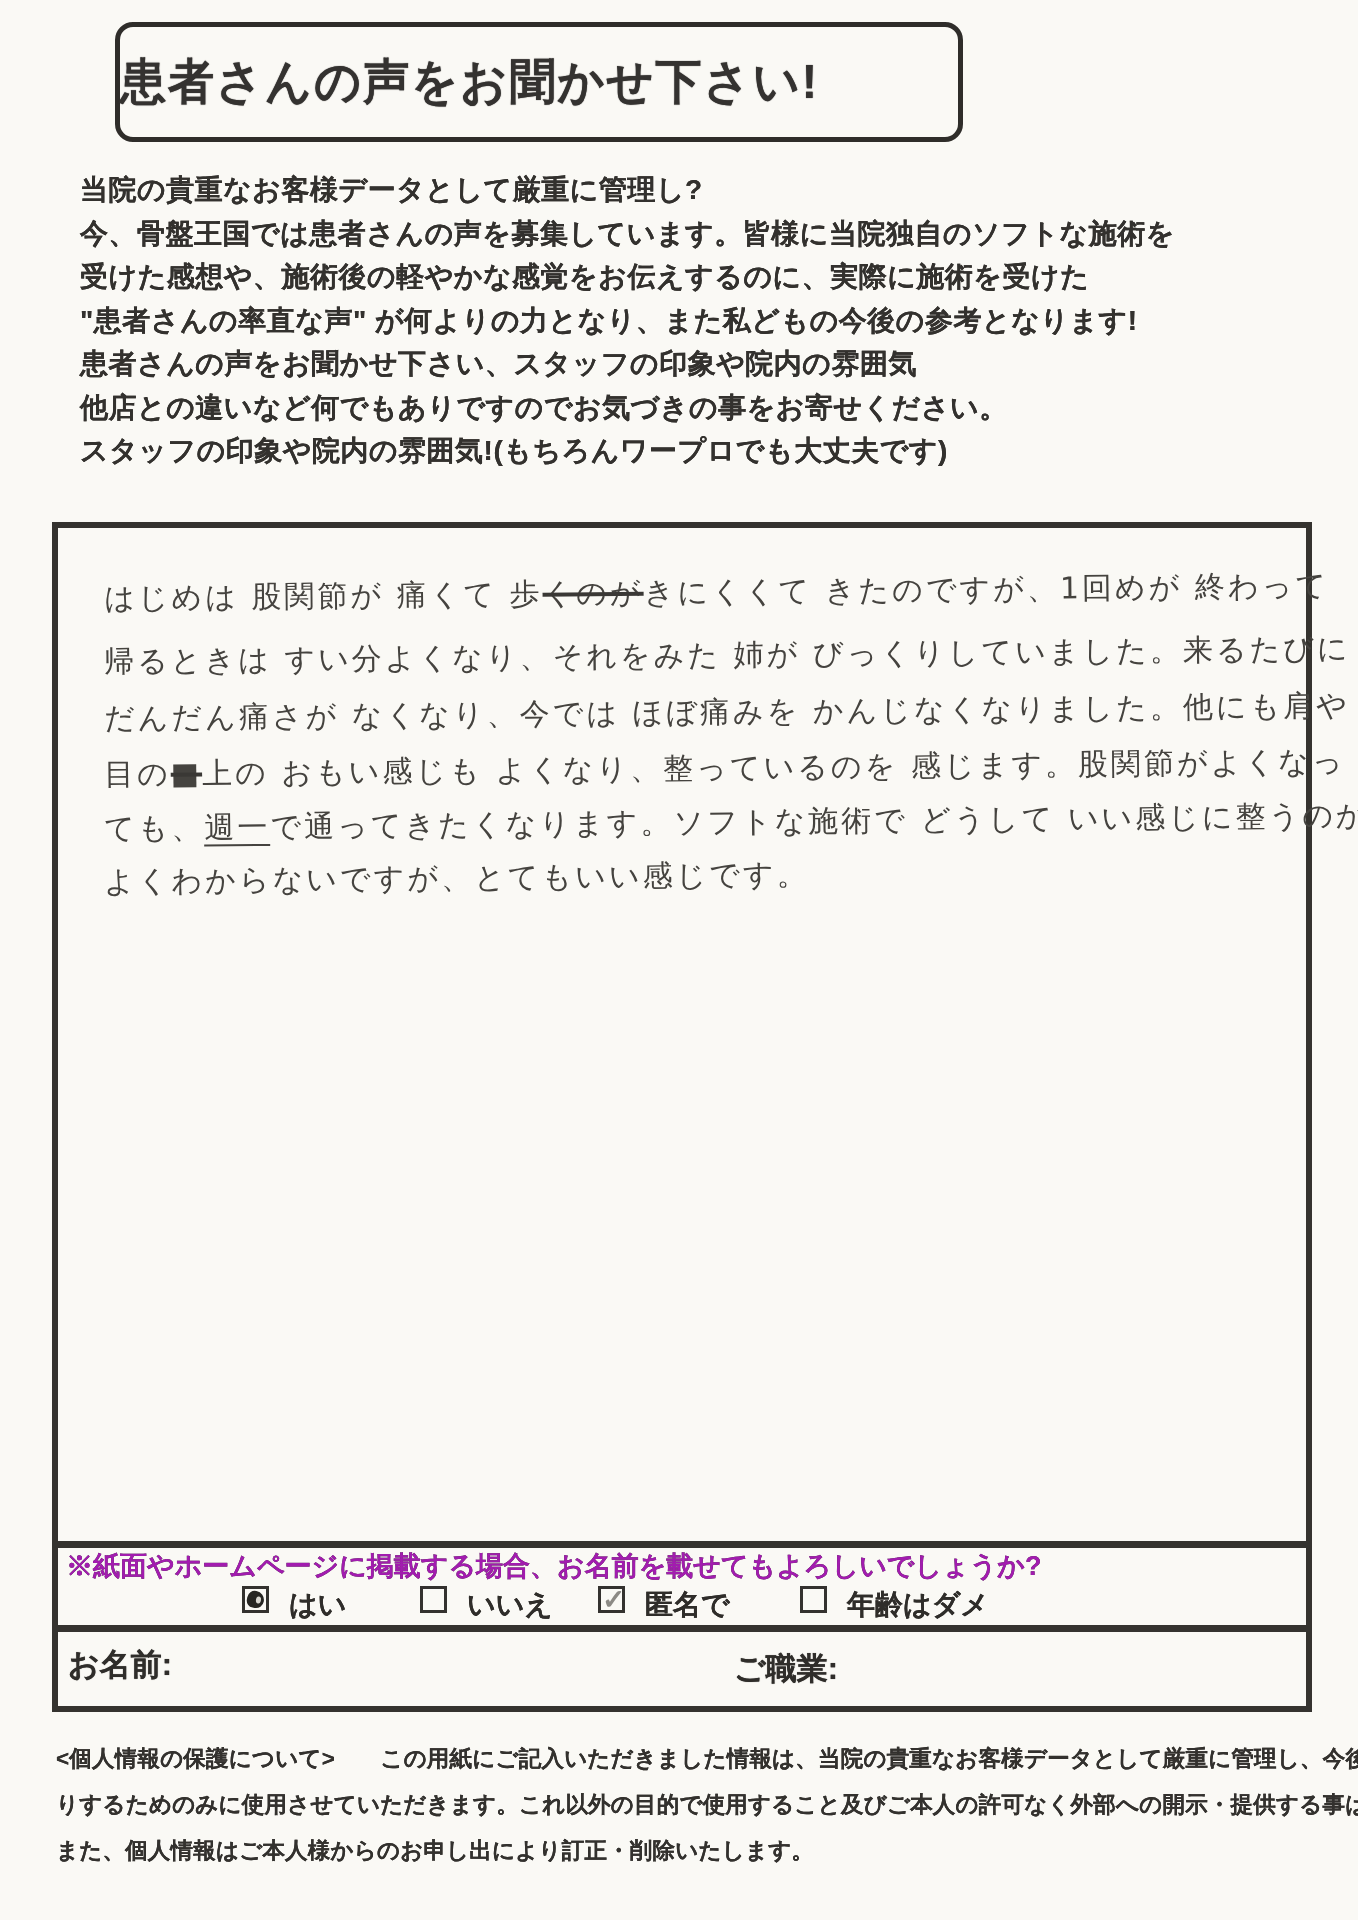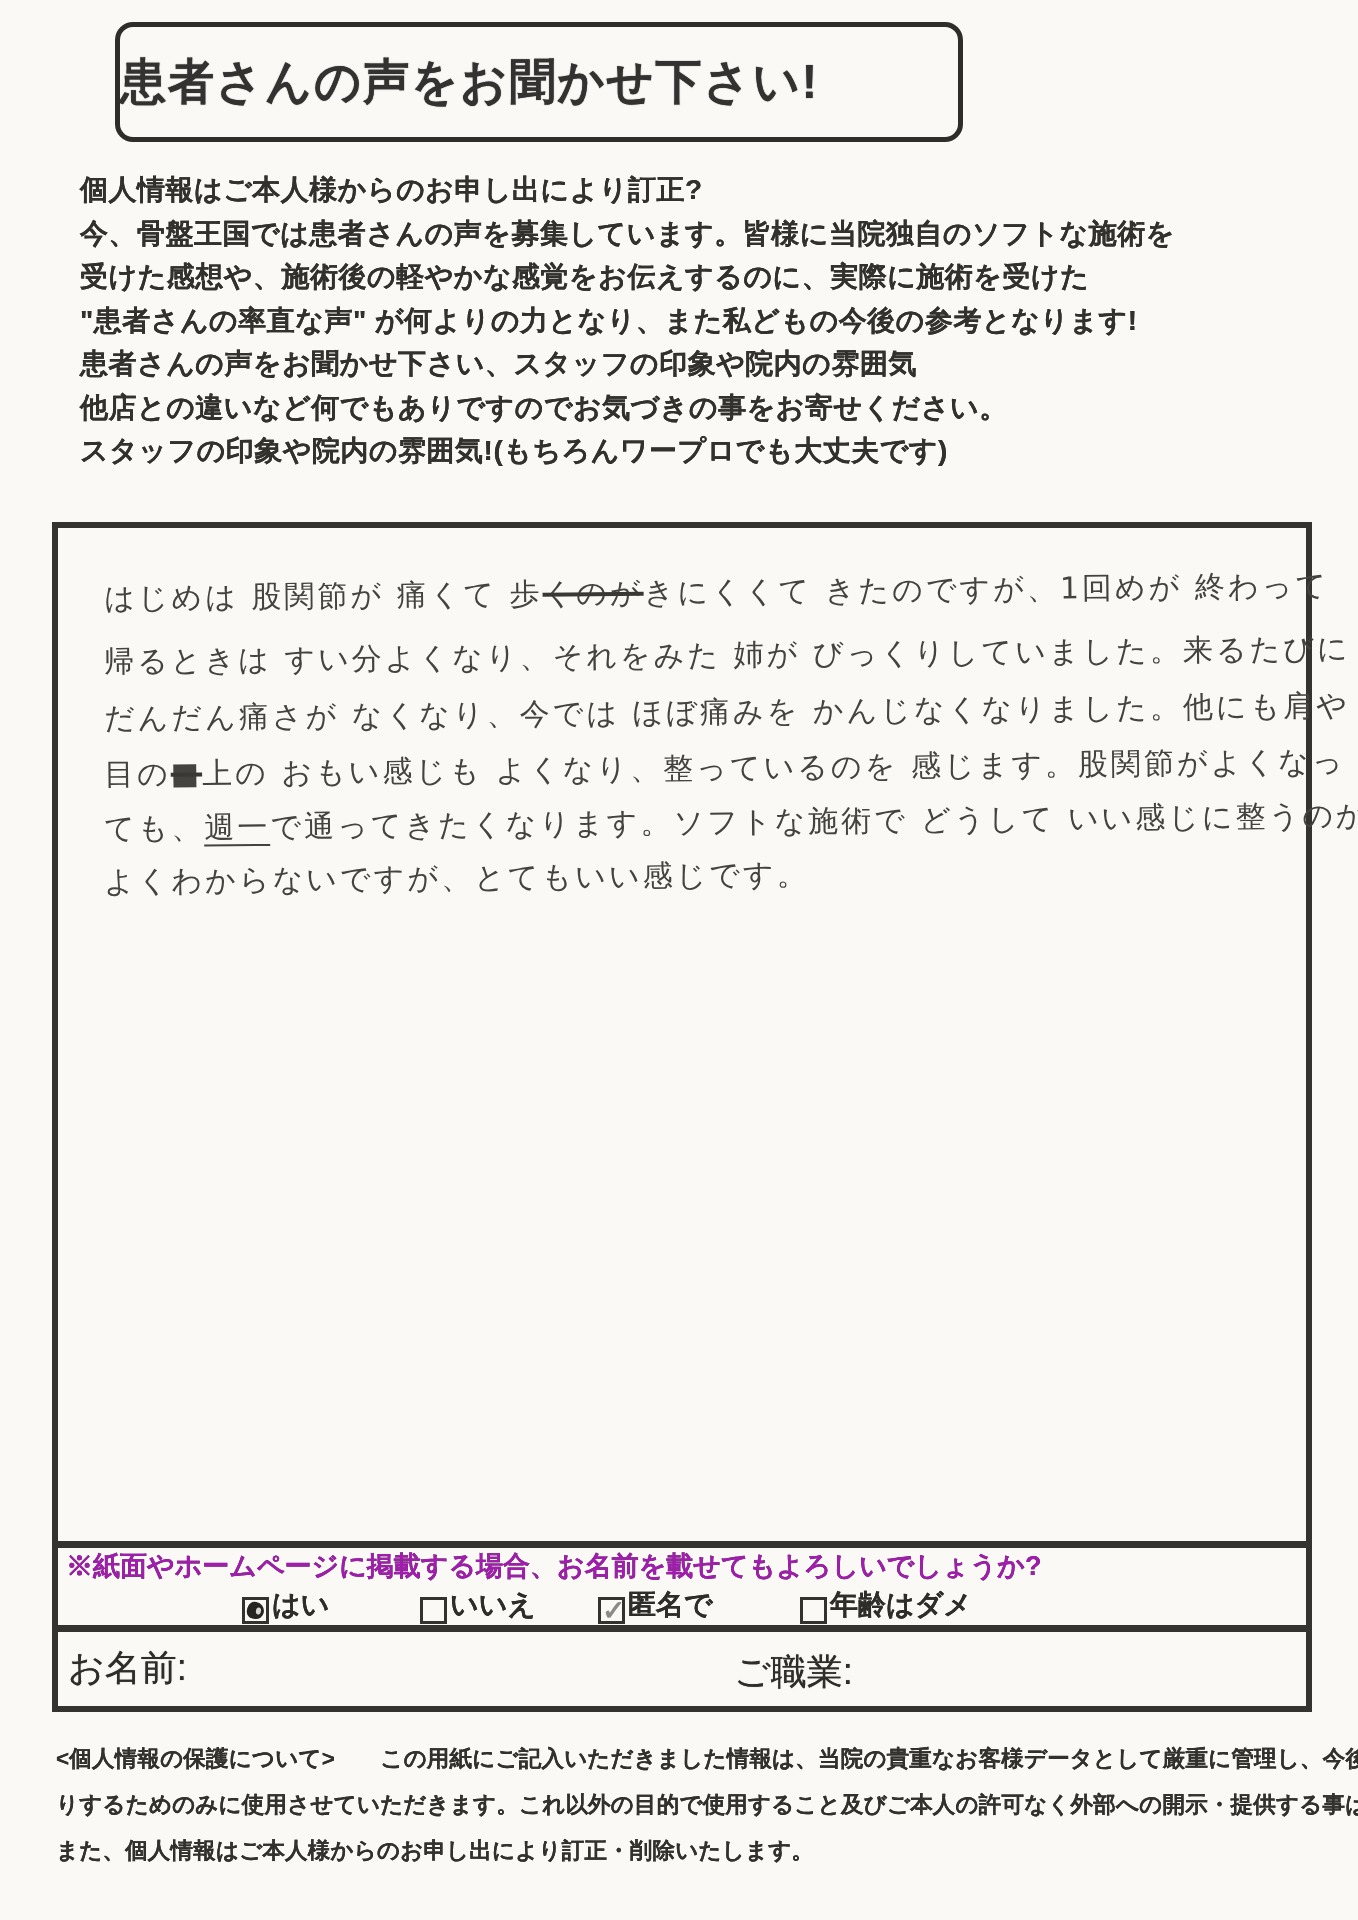--- a/index.html
+++ b/index.html
@@ -50,21 +50,21 @@
   .hw-strike{ text-decoration:line-through; text-decoration-thickness:4px; text-decoration-color:#3a3835;}
   .hw-underline{ border-bottom:2.5px solid #45433f;}
   .divider{position:absolute;left:0;width:100%;height:7px;background:#35332f;}
   
   .consent-question{
     position:absolute;left:8px;top:1020px;
     font-size:27px;font-weight:bold;color:#a21caf;white-space:nowrap;
     text-shadow:0 0 0.6px #2f2d2a;
   }
   .consent-row{position:absolute;left:0;top:1058px;width:100%;height:40px;}
-  .cb-item{position:absolute;display:flex;align-items:flex-end;gap:3px;}
+  .cb-item{position:absolute;display:flex;align-items:flex-start;gap:20px;}
   .cb{
     position:relative;width:27px;height:27px;box-sizing:border-box;
     border:3px solid #34322f;background:#faf9f5;flex:0 0 auto;
   }
   .cb .fill{
     position:absolute;inset:2px;background:#262522;
     border-radius:46% 54% 48% 42%;transform:rotate(10deg);
   }
   .cb .fill::after{
     content:"";position:absolute;left:9px;top:5px;width:5px;height:7px;
@@ -72,41 +72,41 @@
   }
   .cb .check{
     position:absolute;left:1px;top:-6px;font-size:28px;color:#8c8a85;font-weight:bold;
   }
   .cb-label{
     font-size:28px;font-weight:bold;color:#2f2d2a;white-space:nowrap;
     text-shadow:0 0 0.6px #2f2d2a;
   }
   
   .name-row-label{
-    position:absolute;font-size:36px;font-weight:normal;color:#2f2d2a;white-space:nowrap;
+    position:absolute;font-size:31px;font-weight:bold;color:#2f2d2a;white-space:nowrap;
     text-shadow:0 0 0.7px #2f2d2a;
   }
   
   .footer{
     position:absolute;left:56px;top:1736px;width:1270px;
     font-size:22.5px;font-weight:bold;color:#33312e;
     line-height:46px;letter-spacing:0.2px;
     text-shadow:0 0 0.5px #33312e;
     white-space:nowrap;
   }
 </style>
 </head>
 <body>
 
 <div class="title-box">
   <div class="title-text">患者さんの声をお聞かせ下さい!</div>
 </div>
 
 <div class="intro">
-  <div>個人情報はご本人様からのお申し出により訂正?</div>
+  <div>当院の貴重なお客様データとして厳重に管理し?</div>
   <div>今、骨盤王国では患者さんの声を募集しています。皆様に当院独自のソフトな施術を</div>
   <div>受けた感想や、施術後の軽やかな感覚をお伝えするのに、実際に施術を受けた</div>
   <div>"患者さんの率直な声" が何よりの力となり、また私どもの今後の参考となります!</div>
   <div>患者さんの声をお聞かせ下さい、スタッフの印象や院内の雰囲気</div>
   <div>他店との違いなど何でもありですのでお気づきの事をお寄せください。</div>
   <div>スタッフの印象や院内の雰囲気!(もちろんワープロでも大丈夫です)</div>
 </div>
 
 <div class="big-box">
 

